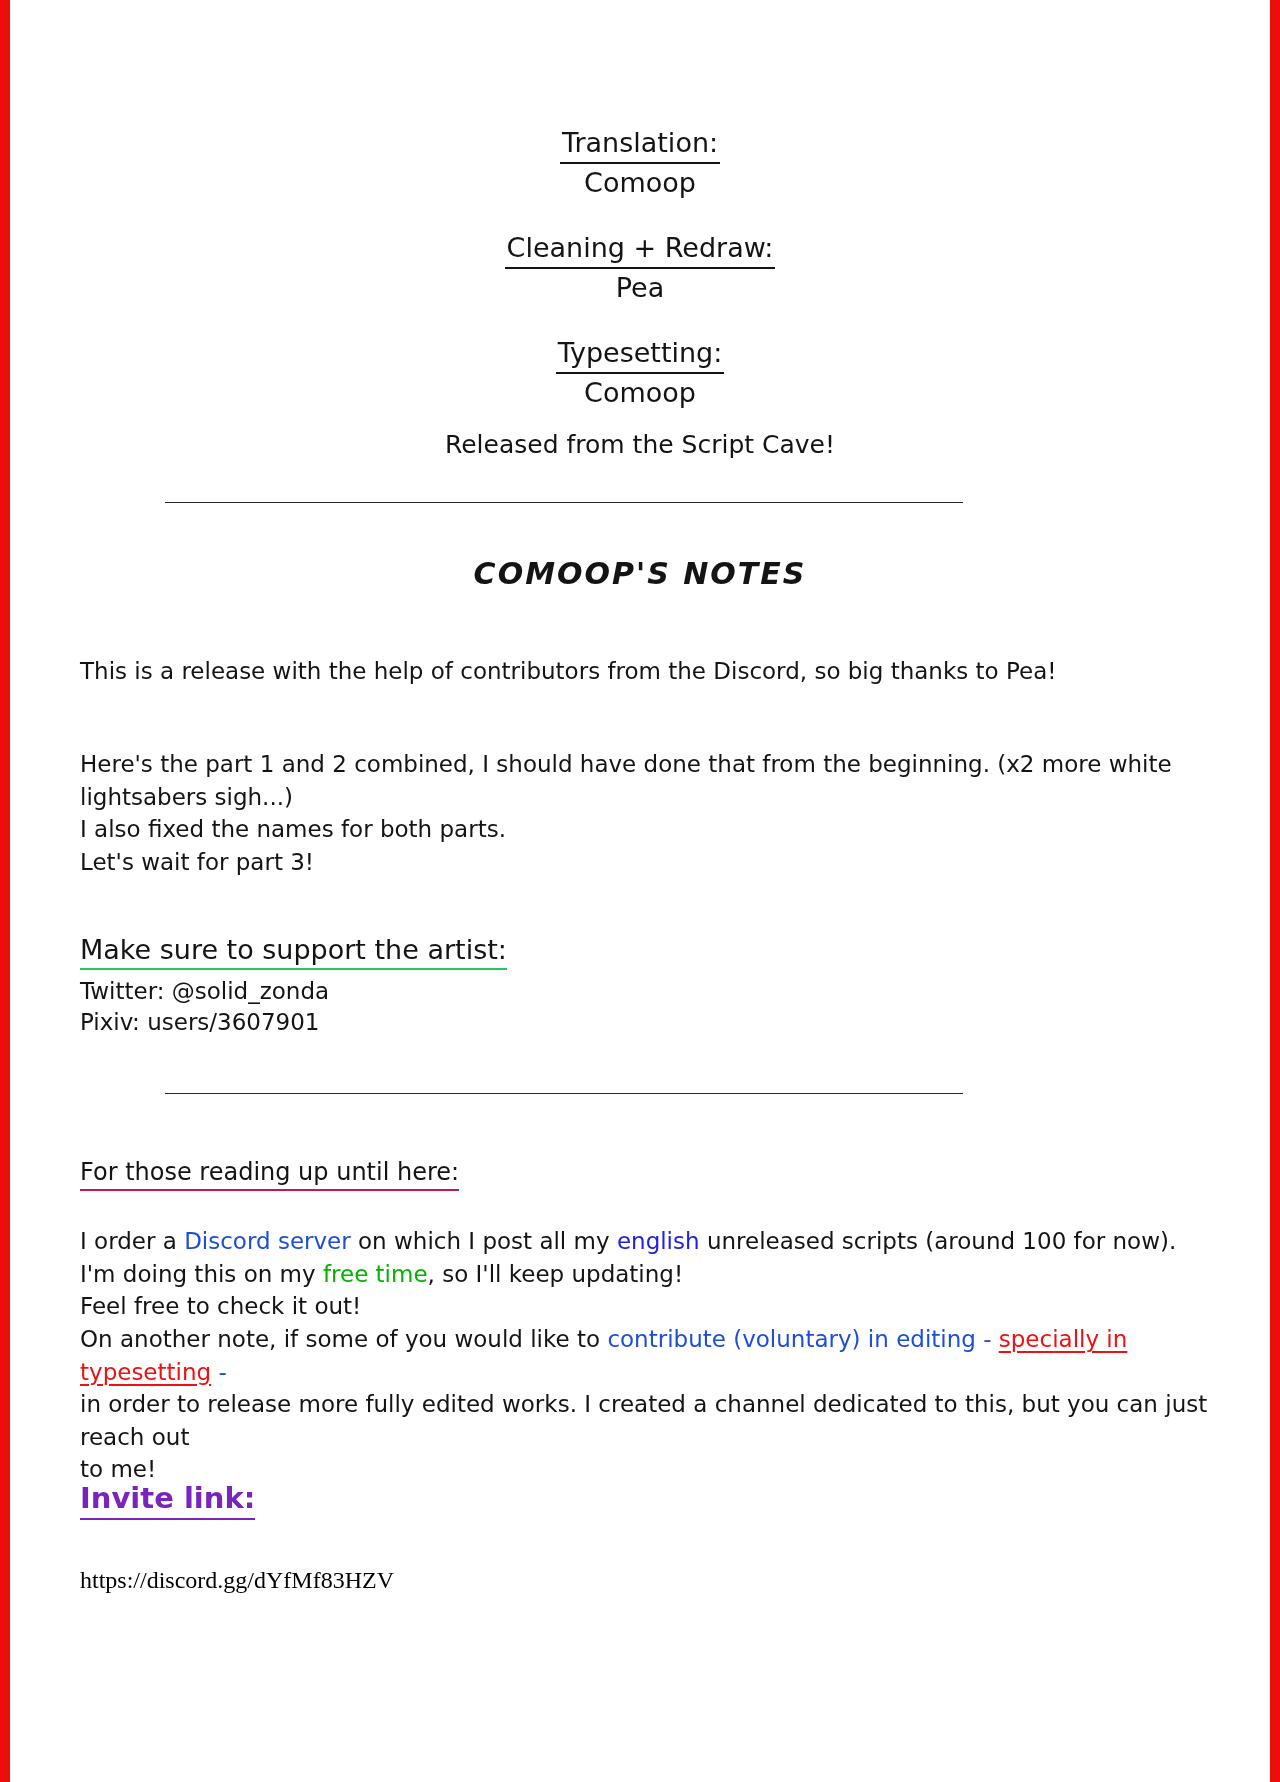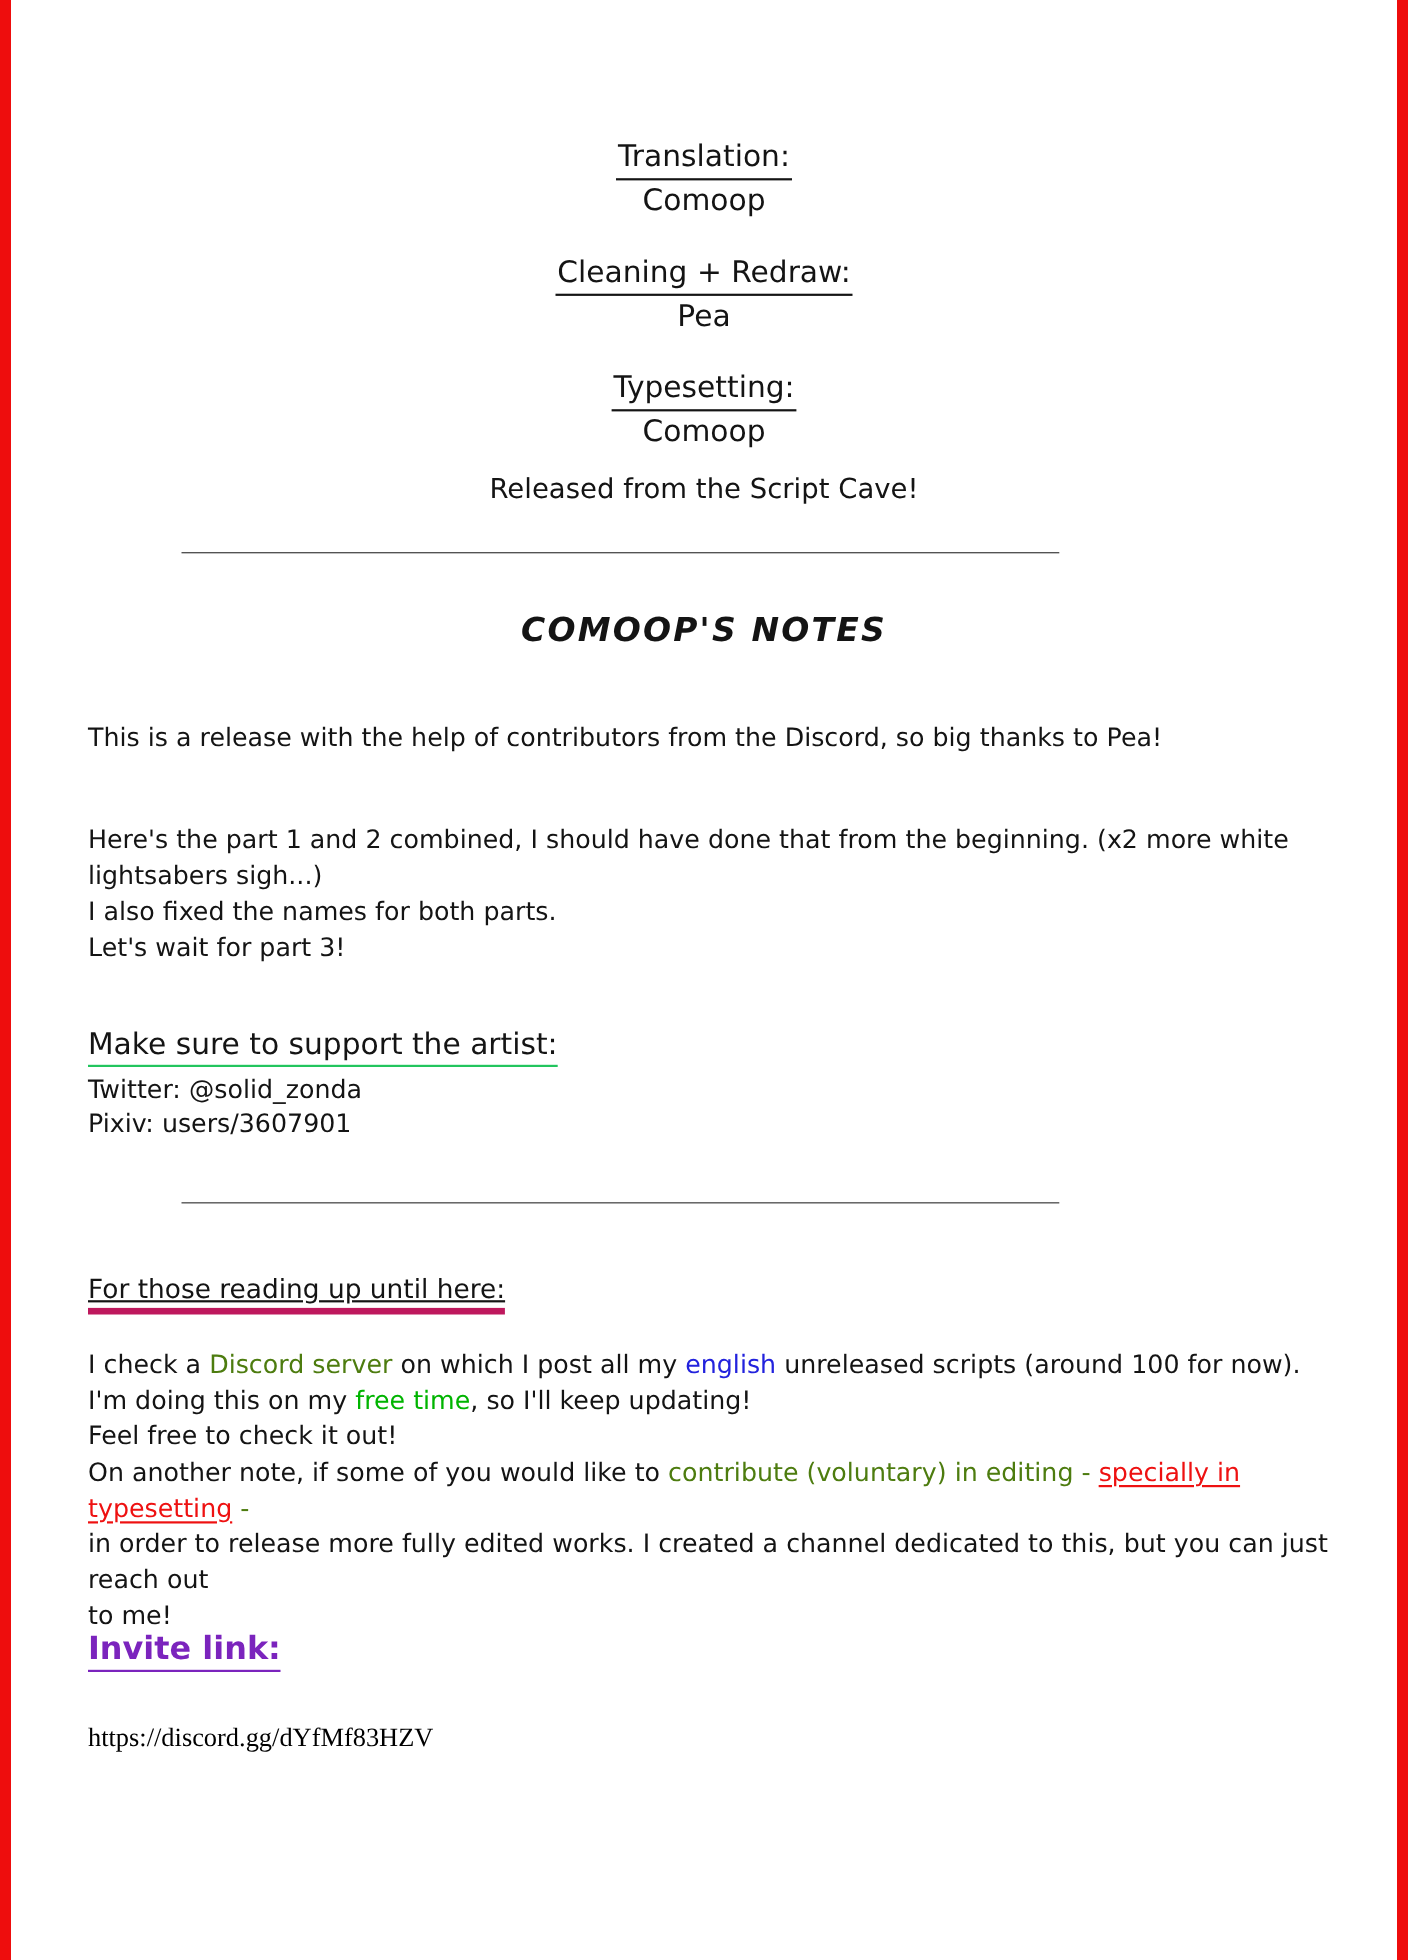--- a/index.html
+++ b/index.html
@@ -58,28 +58,27 @@
     font-size:27px; line-height:36px;
     border-bottom:2px solid #22c55e;
     margin-bottom:6px;
   }
   .support-line { font-size:23px; line-height:31px; }
 
   .readers-heading-wrap { top:1155px; }
   .readers-heading {
     display:inline-block;
     font-size:24px; line-height:34px;
-    border-bottom:6px solid #be185d;
-    text-decoration:underline;
+    border-bottom:2px solid #be185d;
   }
 
   .discord-para { top:1225px; }
   .contribute-para { top:1323px; }
 
-  .t-red { color:#4d7c0f; }
+  .t-red { color:#1d4ed8; }
   .t-blue { color:#2222dd; }
   .t-green { color:#00b400; }
   .t-red-underline {
     color:#ee1111;
     text-decoration:underline;
     text-decoration-thickness:2px;
     text-underline-offset:4px;
   }
 
   .invite-heading-wrap { top:1478px; }
@@ -140,21 +139,21 @@
     <div class="support-line">Pixiv: users/3607901</div>
   </div>
 
   <div class="divider divider-2"></div>
 
   <div class="body-text readers-heading-wrap">
     <span class="readers-heading">For those reading up until here:</span>
   </div>
 
   <div class="body-text discord-para">
-    <div><span>I check a </span><span class="t-red">Discord server</span><span> on which I post all my </span><span class="t-blue">english</span><span> unreleased scripts (around 100 for now).</span></div>
+    <div><span>I order a </span><span class="t-red">Discord server</span><span> on which I post all my </span><span class="t-blue">english</span><span> unreleased scripts (around 100 for now).</span></div>
     <div><span>I'm doing this on my </span><span class="t-green">free time</span><span>, so I'll keep updating!</span></div>
     <div>Feel free to check it out!</div>
   </div>
 
   <div class="body-text contribute-para">
     <div><span>On another note, if some of you would like to </span><span class="t-red">contribute (voluntary) in editing - </span><span class="t-red-underline">specially in typesetting</span><span class="t-red"> -</span></div>
     <div>in order to release more fully edited works. I created a channel dedicated to this, but you can just reach out</div>
     <div>to me!</div>
   </div>
 

